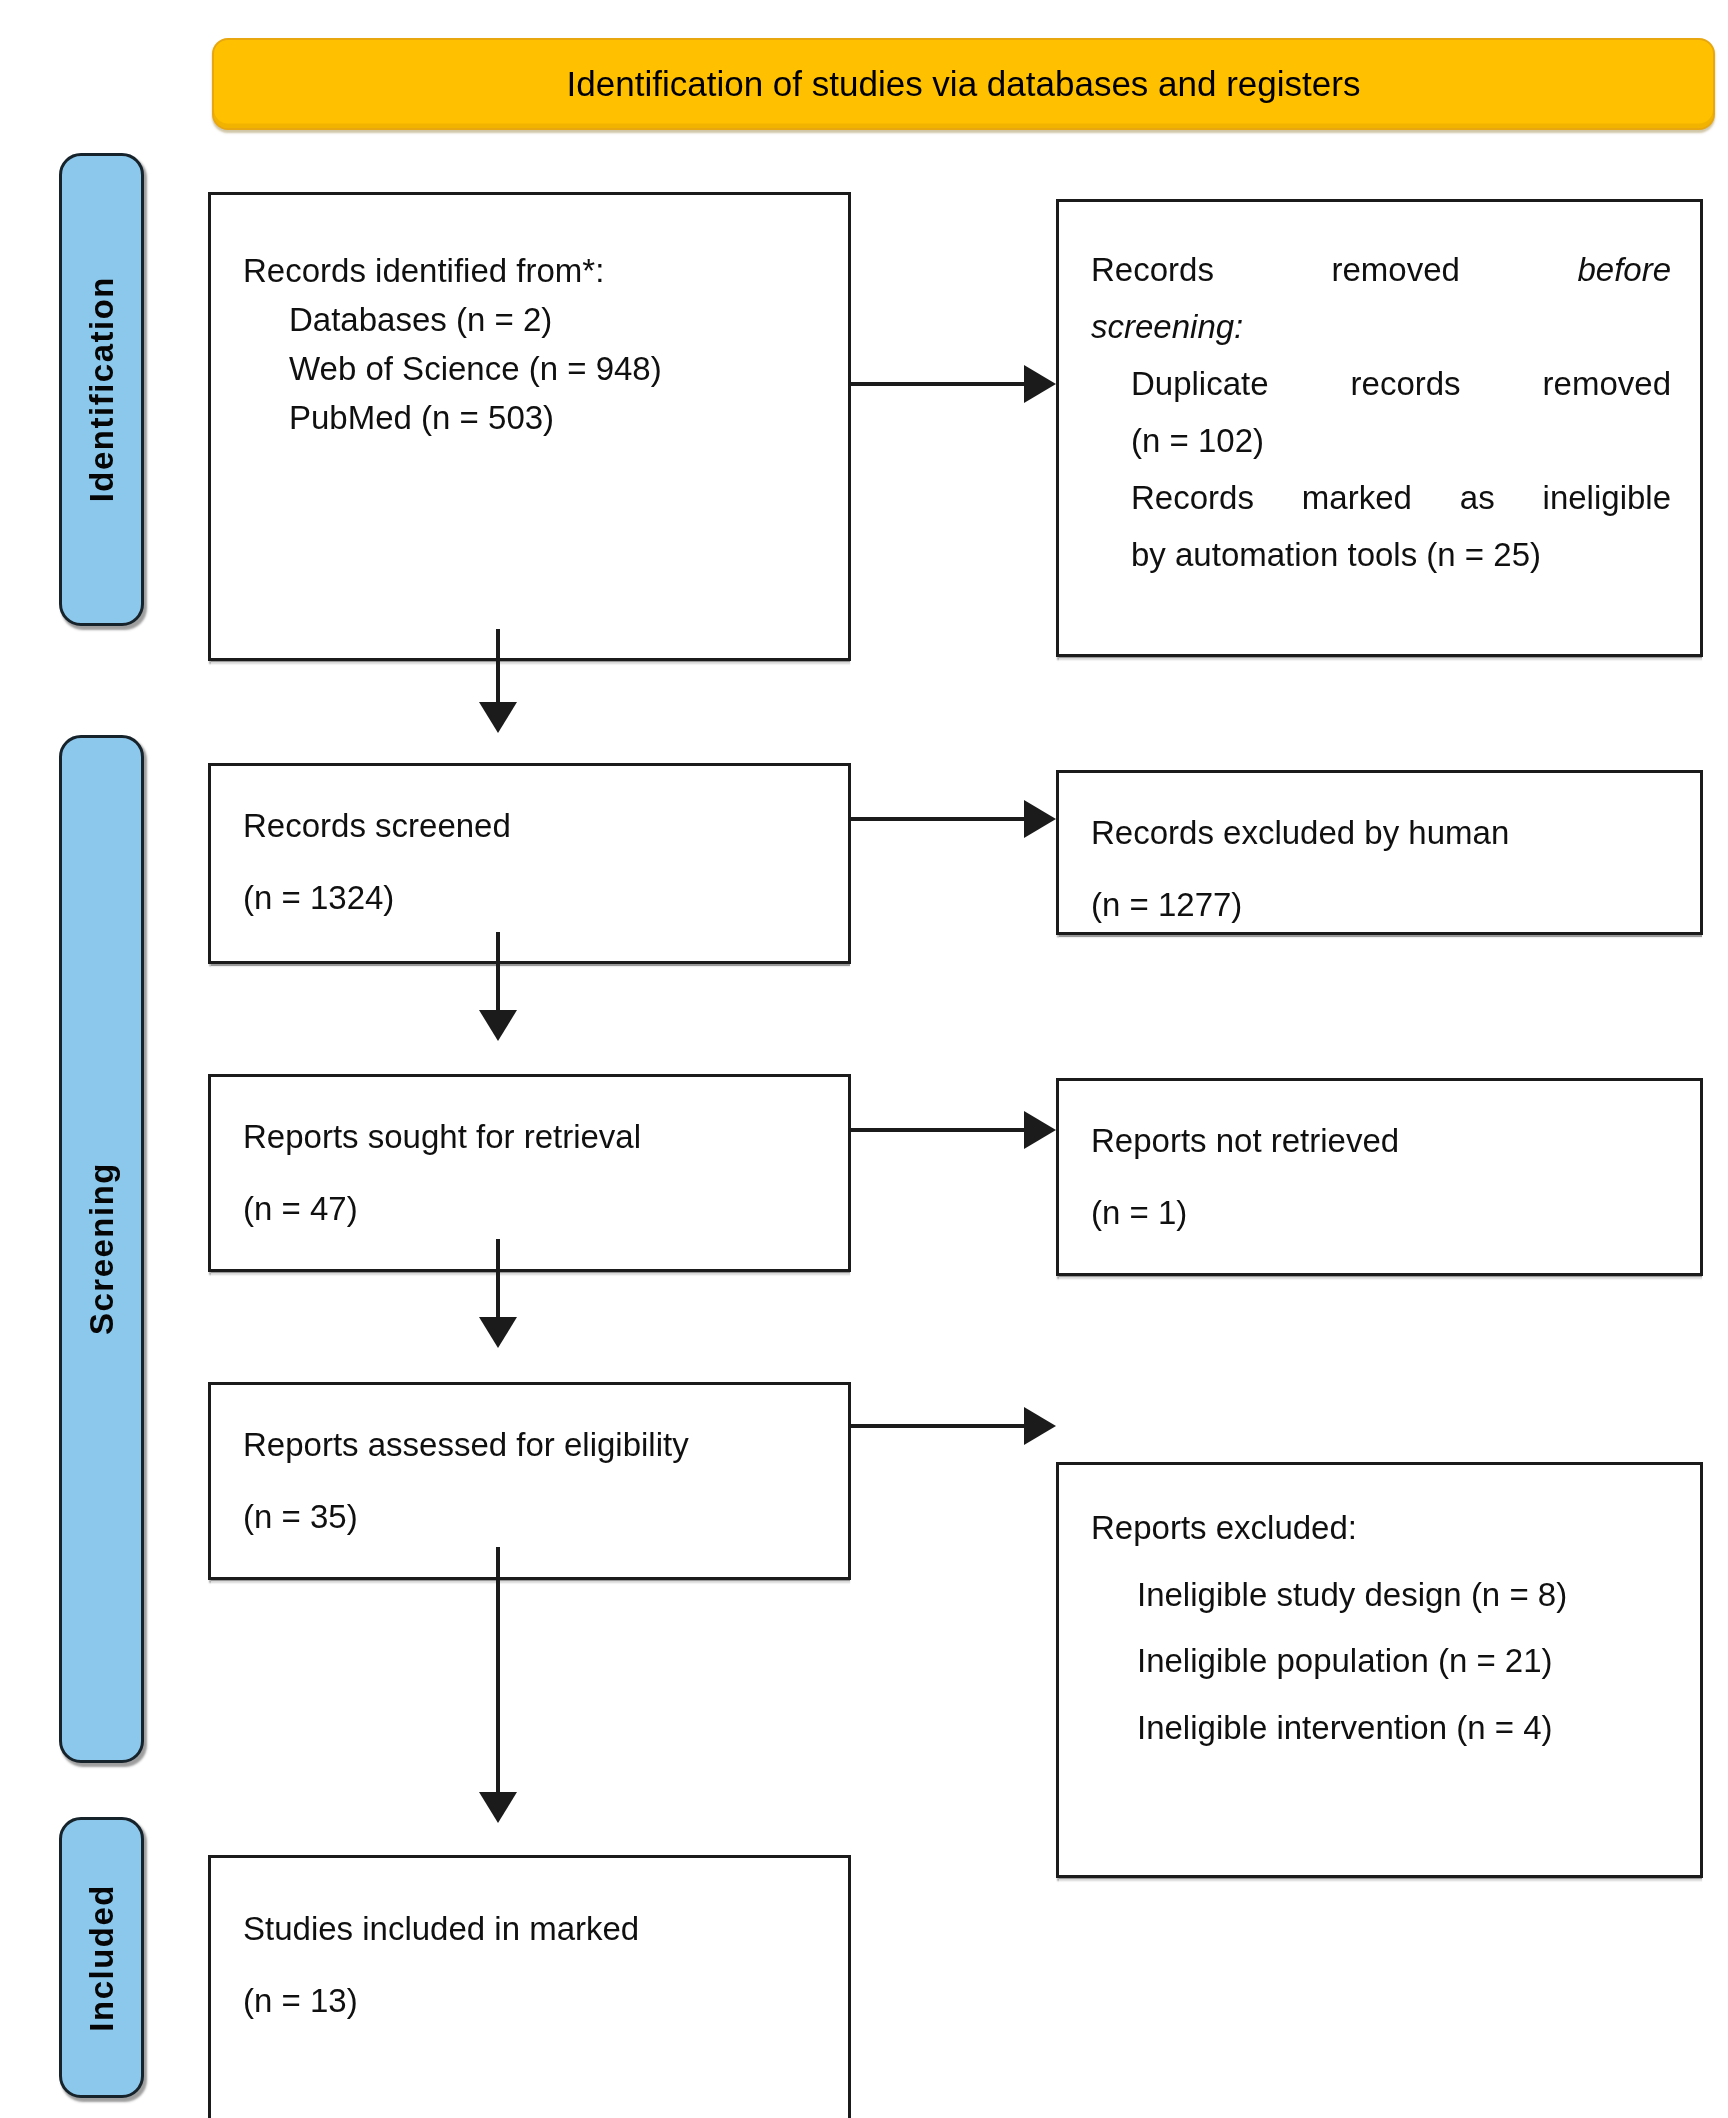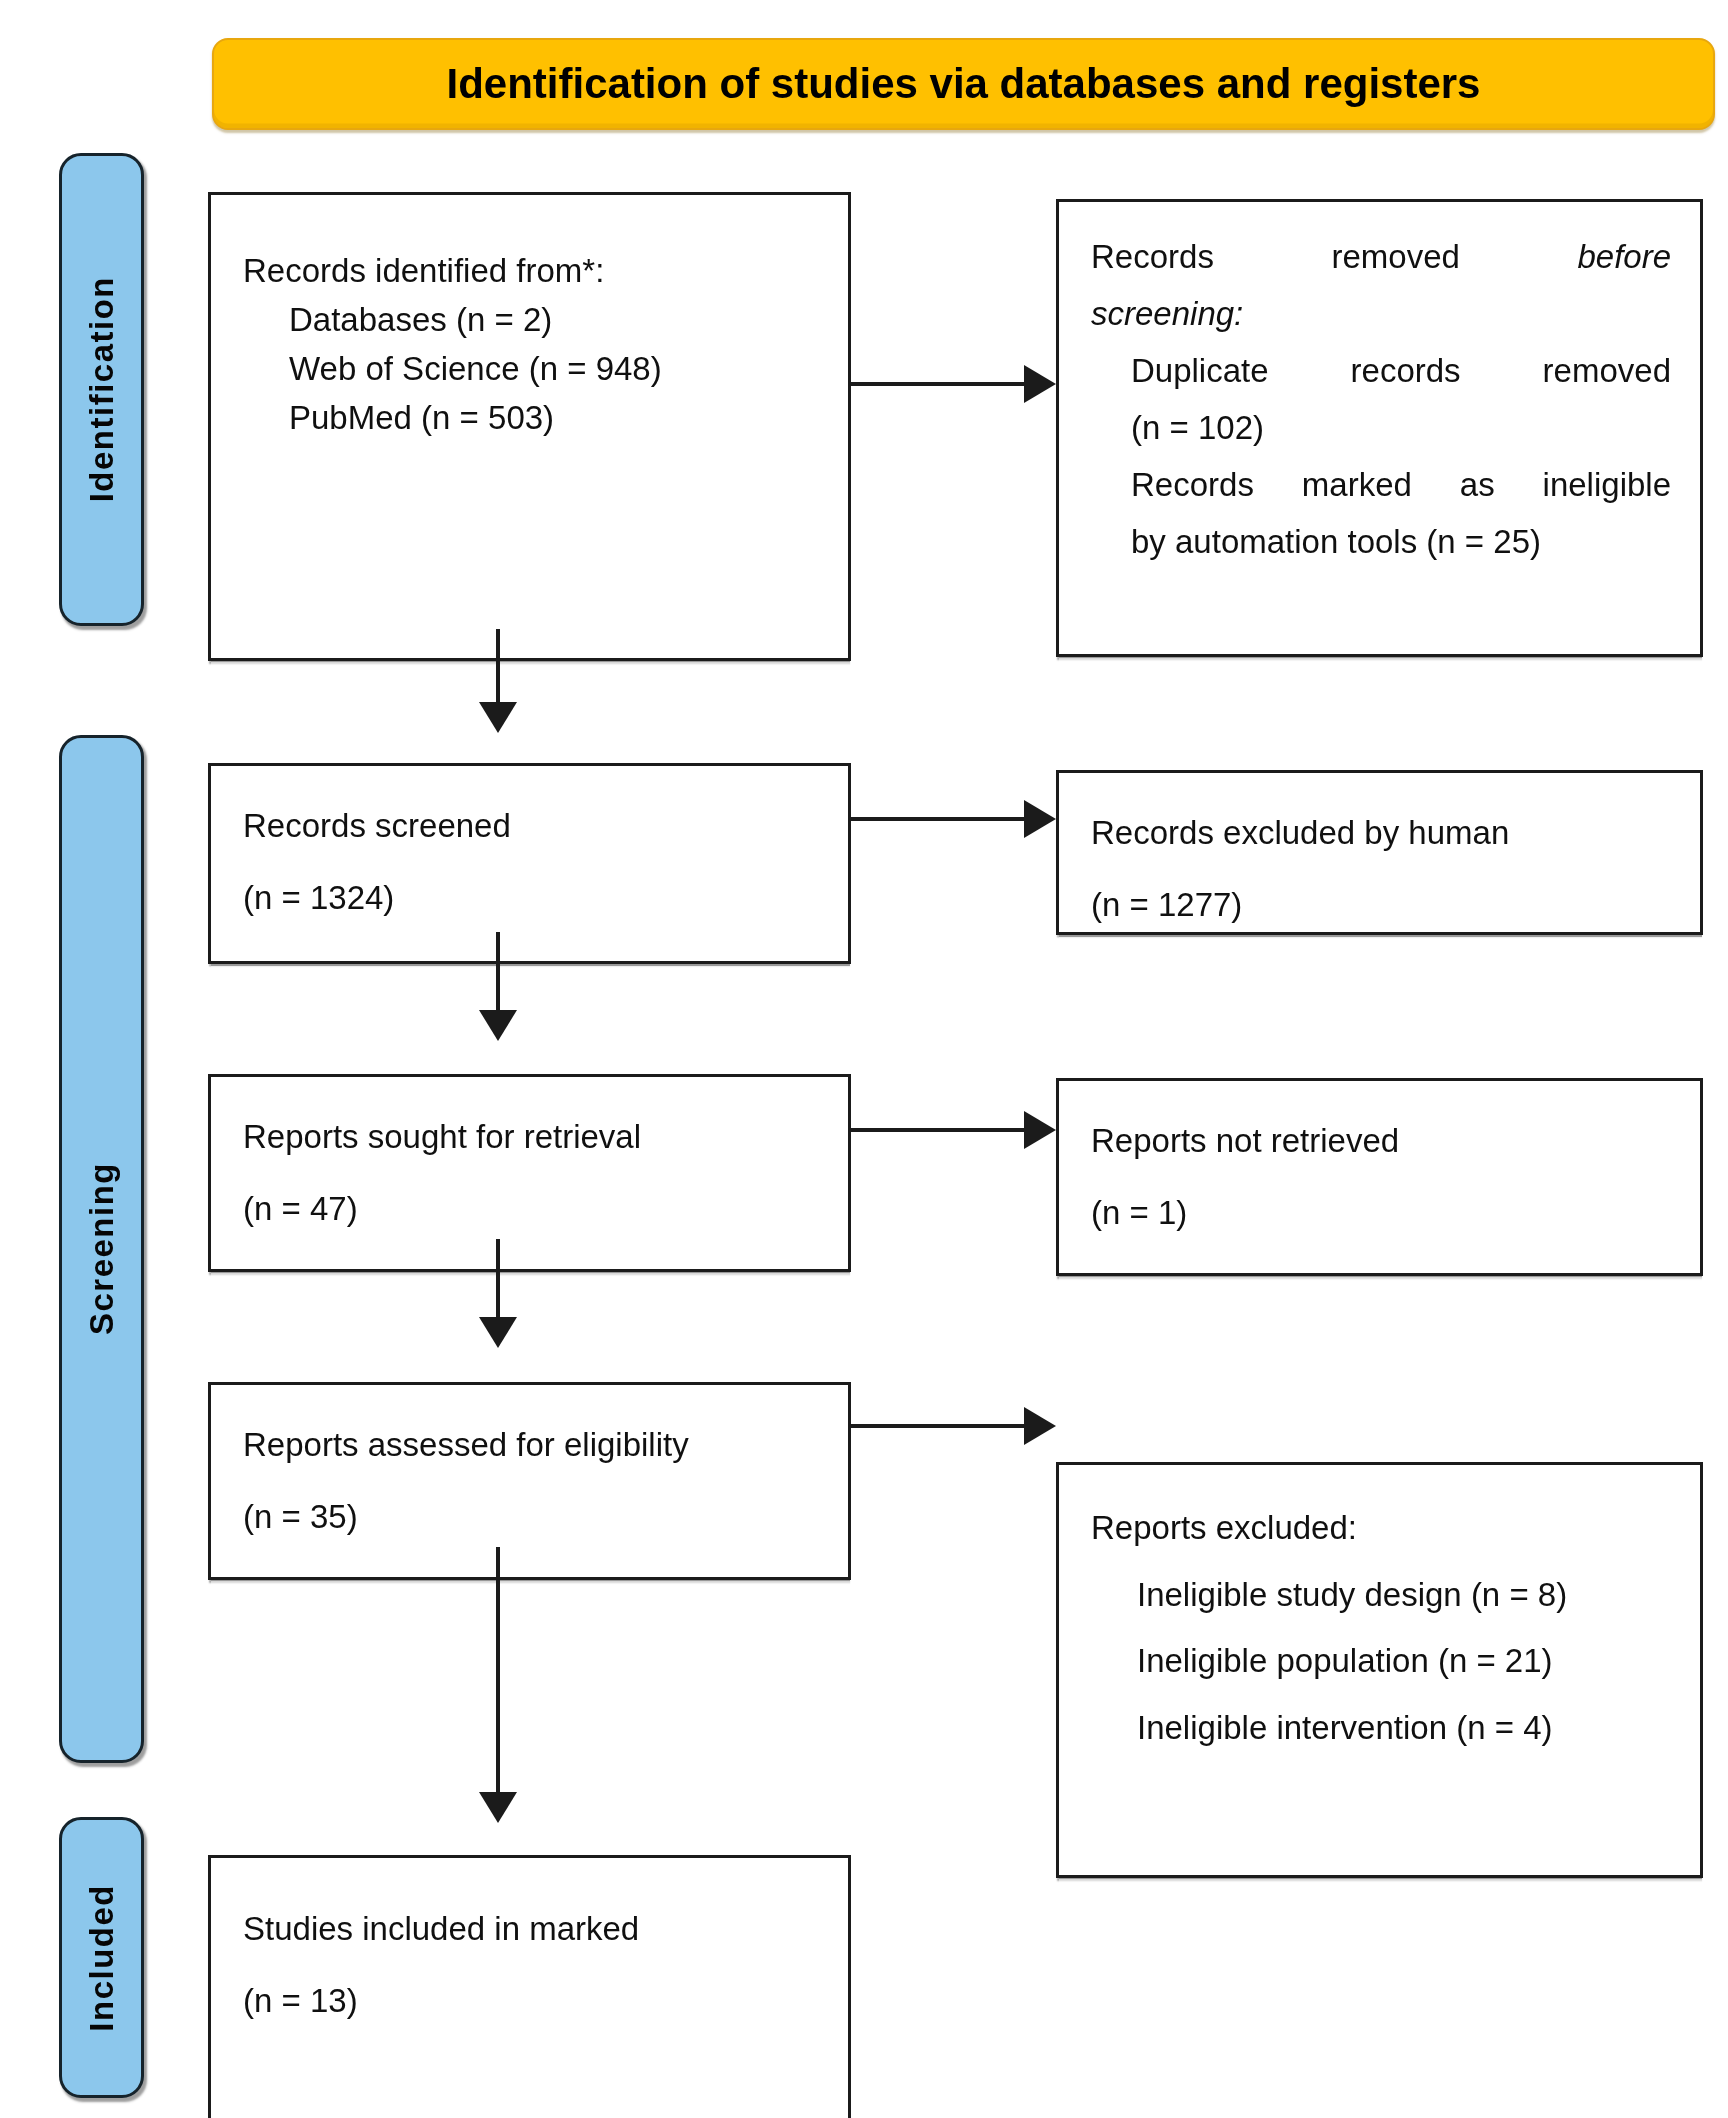--- a/index.html
+++ b/index.html
@@ -15,21 +15,21 @@
   
   #banner{
     position:absolute;left:212px;top:38px;width:1503px;height:92px;
     background:#FFC000;
     border:2.2px solid #e8a70e;
     border-radius:16px;
     display:flex;align-items:center;justify-content:center;
     box-shadow:0 2.9px 2.2px rgba(120,90,0,.35), inset 0 -4.4px 0 rgba(190,130,0,.22);
     box-sizing:border-box;
   }
-  #banner .banner-text{font-weight:bold;font-size:42px;color:#000;}
+  #banner .banner-text{font-weight:normal;font-size:35px;color:#000;}
 
   
   .stage{
     position:absolute;left:59px;width:85px;
     background:#8CC7EC;
     border:3.7px solid #16232b;
     border-radius:22px;
     display:flex;align-items:center;justify-content:center;
     box-shadow:2.9px 3.7px 2.2px rgba(40,40,40,.45);
     box-sizing:border-box;
@@ -60,21 +60,21 @@
   .ind2{padding-left:40px;}
   .i{font-style:italic;}
   .stretch{text-align:justify;text-align-last:justify;}
 
   #box-identified{left:208px;top:157px;width:643px;height:469px;padding-top:51px;}
   #box-screened{left:208px;top:728px;width:643px;height:201px;}
   #box-sought{left:208px;top:1039px;width:643px;height:198px;}
   #box-assessed{left:208px;top:1347px;width:643px;height:198px;}
   #box-included{left:208px;top:1820px;width:643px;height:273px;padding-top:46px;}
 
-  #box-removed{left:1056px;top:164px;width:647px;height:458px;padding-top:26px;}
+  #box-removed{left:1056px;top:164px;width:647px;height:458px;padding-top:39px;}
   #box-removed p{line-height:57px;}
   #box-excluded-human{left:1056px;top:735px;width:647px;height:165px;}
   #box-not-retrieved{left:1056px;top:1043px;width:647px;height:198px;}
   #box-reports-excluded{left:1056px;top:1427px;width:647px;height:416px;padding-top:38px;}
   #box-reports-excluded p{margin-bottom:17.6px;}
 
   
   .varrow{position:absolute;width:4.4px;background:#1b1b1b;}
   .varrow::after{
     content:"";position:absolute;left:50%;bottom:-30px;transform:translateX(-50%);

